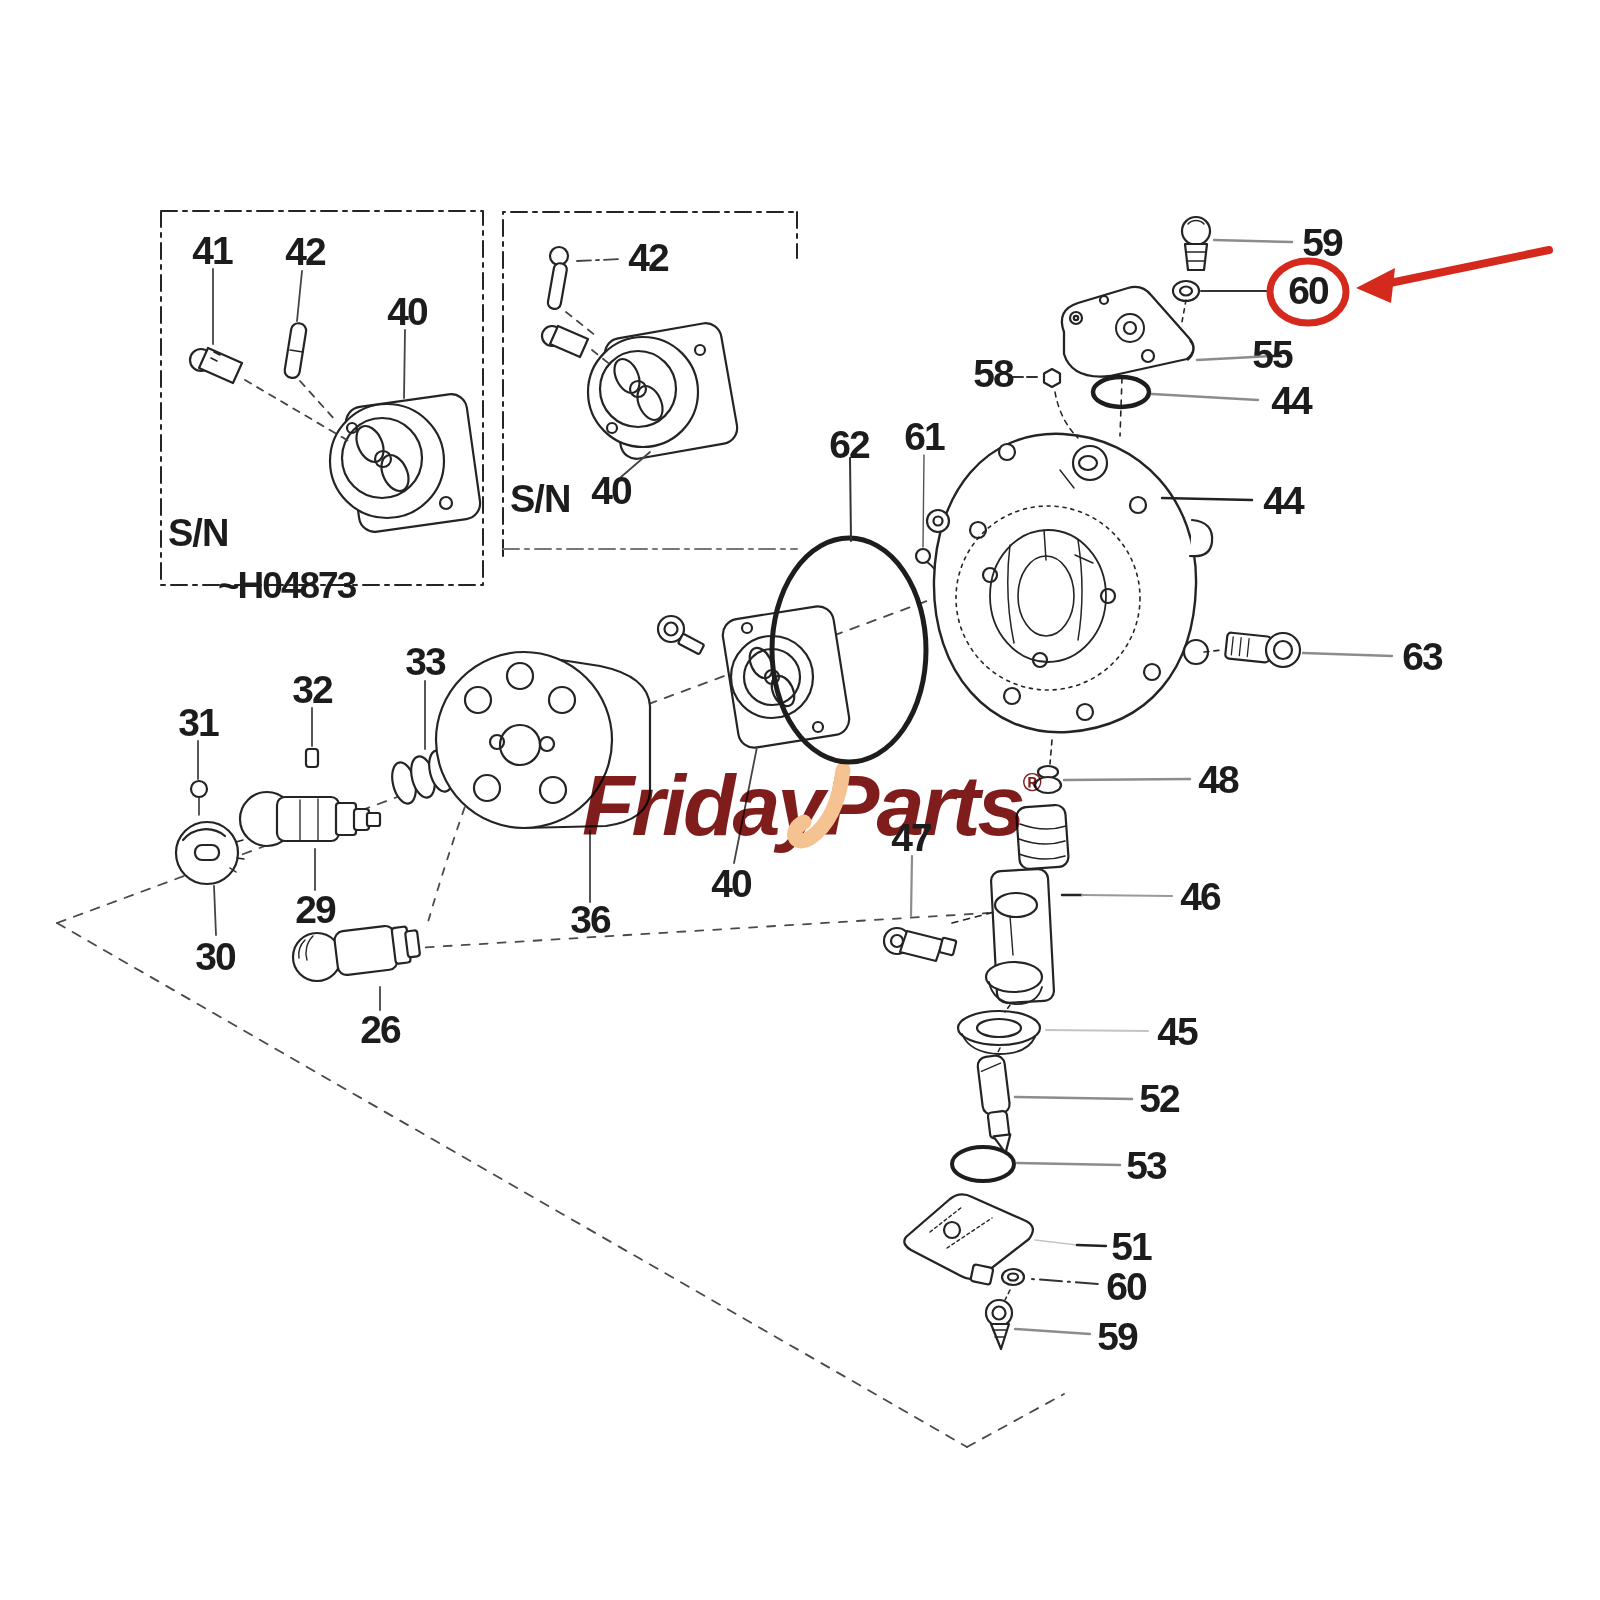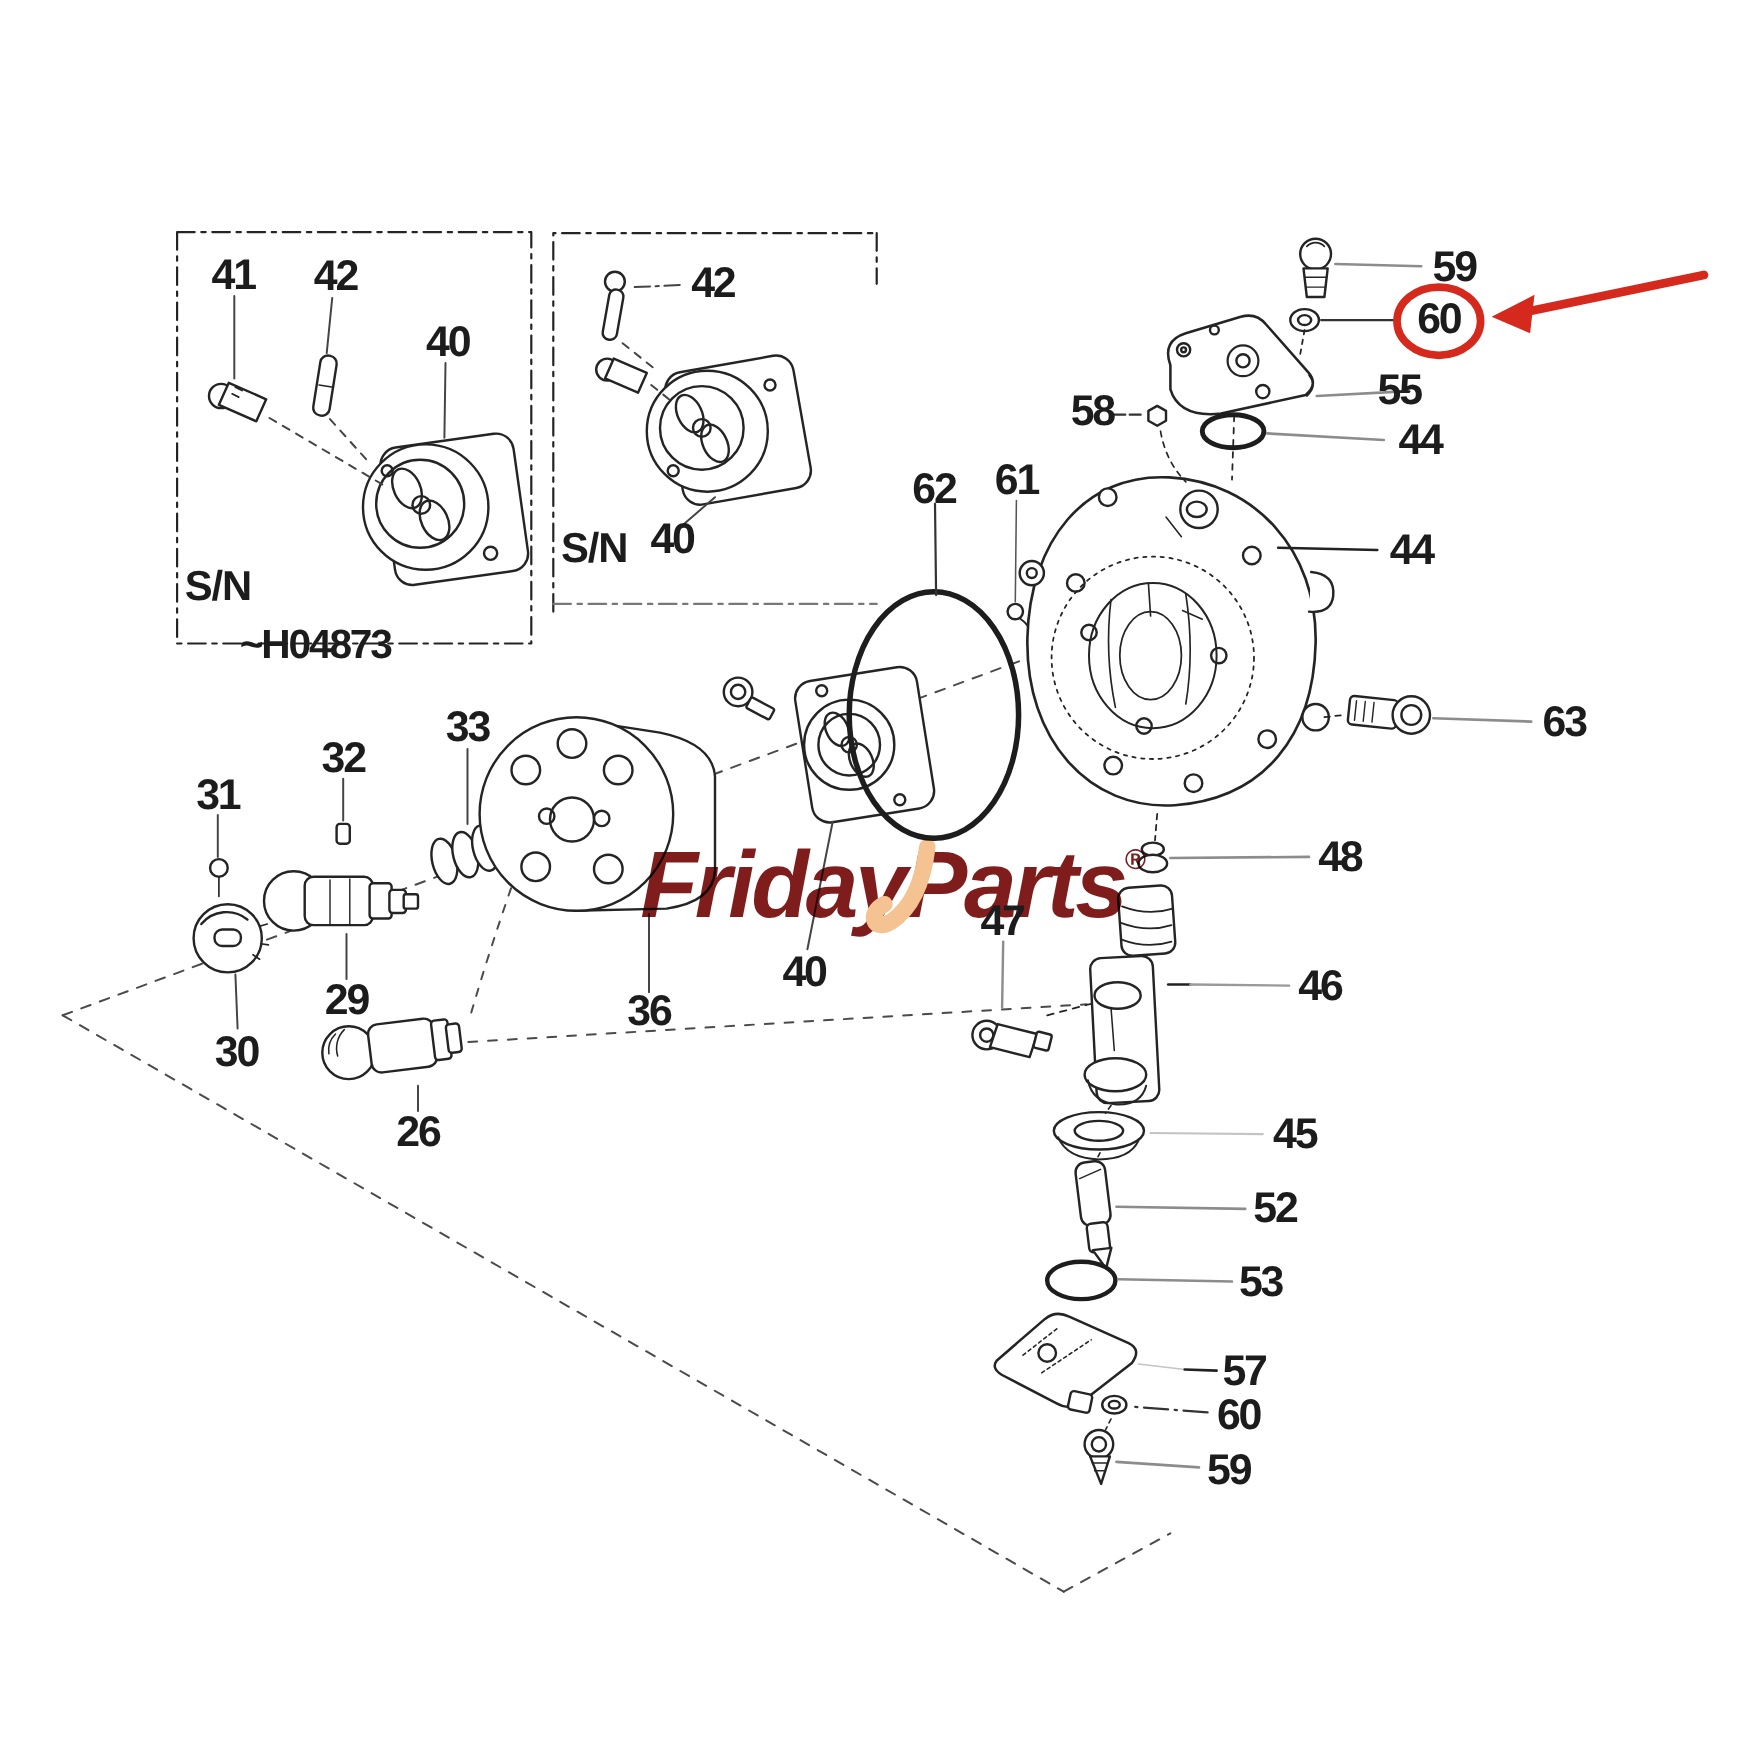--- a/index.html
+++ b/index.html
@@ -355,21 +355,21 @@
     <div class="lbl" style="left:312px;top:690px">32</div>
     <div class="lbl" style="left:425px;top:662px">33</div>
     <div class="lbl" style="left:315px;top:910px">29</div>
     <div class="lbl" style="left:215px;top:957px">30</div>
     <div class="lbl" style="left:380px;top:1030px">26</div>
     <div class="lbl" style="left:590px;top:920px">36</div>
     <div class="lbl" style="left:731px;top:884px">40</div>
     <div class="lbl" style="left:1177px;top:1032px">45</div>
     <div class="lbl" style="left:1159px;top:1099px">52</div>
     <div class="lbl" style="left:1146px;top:1166px">53</div>
-    <div class="lbl" style="left:1131px;top:1247px">57</div>
+    <div class="lbl" style="left:1131px;top:1247px">51</div>
     <div class="lbl" style="left:1126px;top:1287px">60</div>
     <div class="lbl" style="left:1117px;top:1337px">59</div>
 
     <div class="sn" style="left:168px;top:512px">S/N</div>
     <div class="sn-range" style="left:218px;top:565px">~H04873</div>
     <div class="sn" style="left:510px;top:478px">S/N</div>
   </div>
 
 </div>
 

